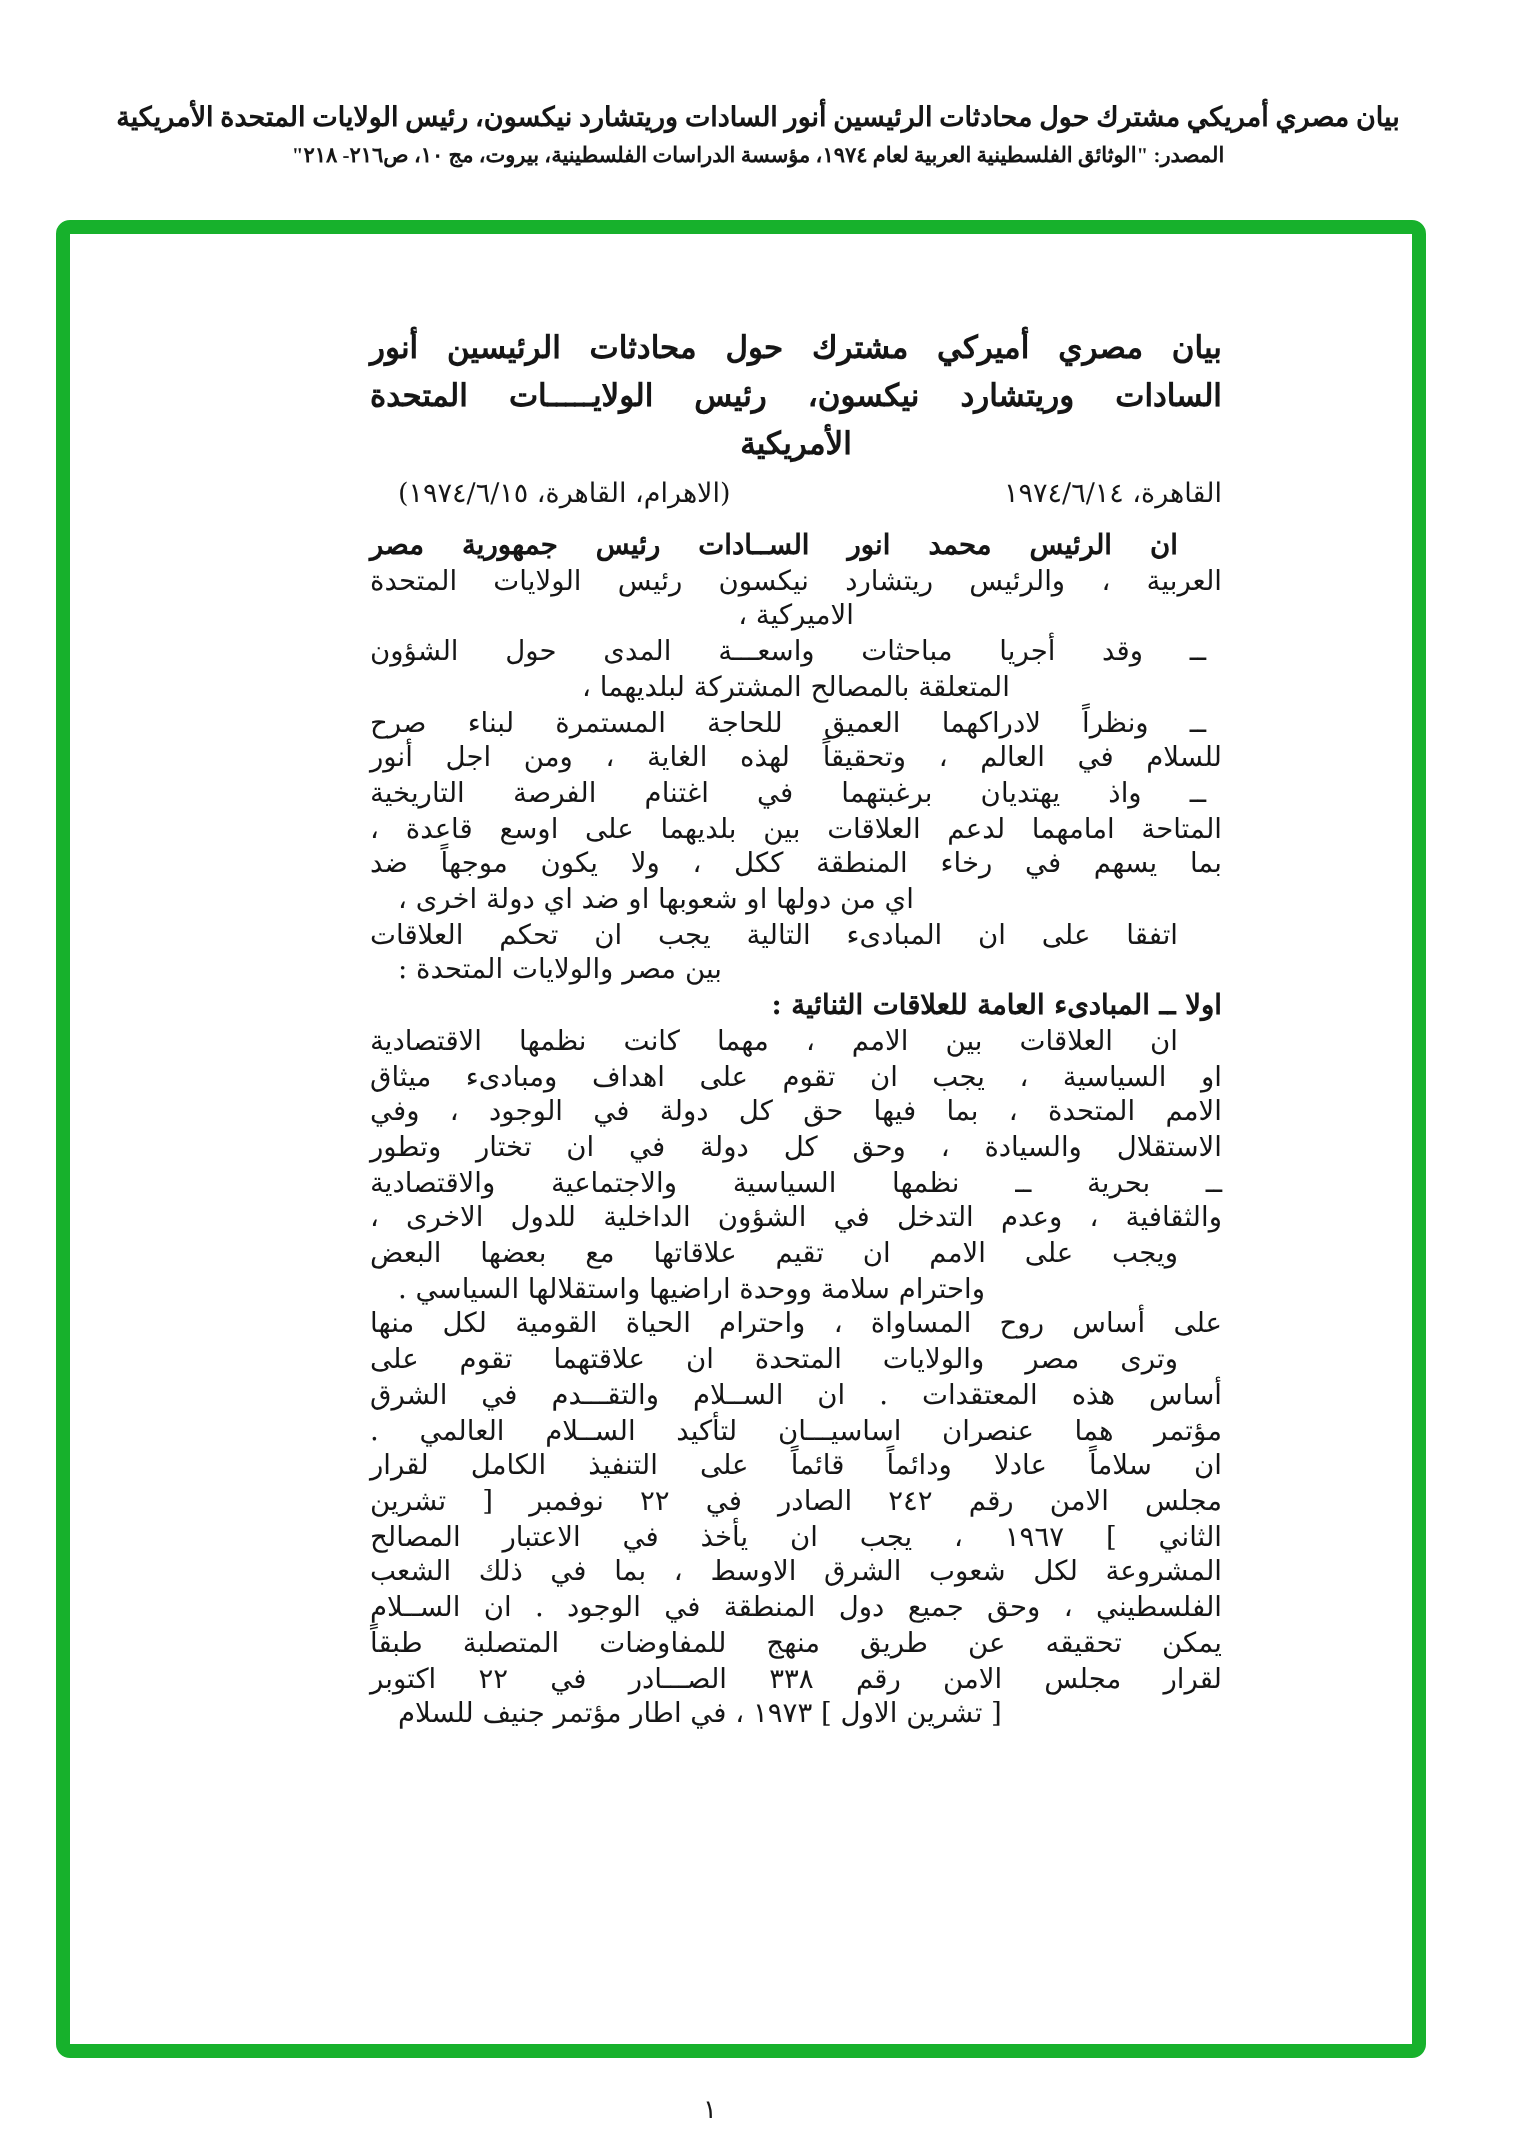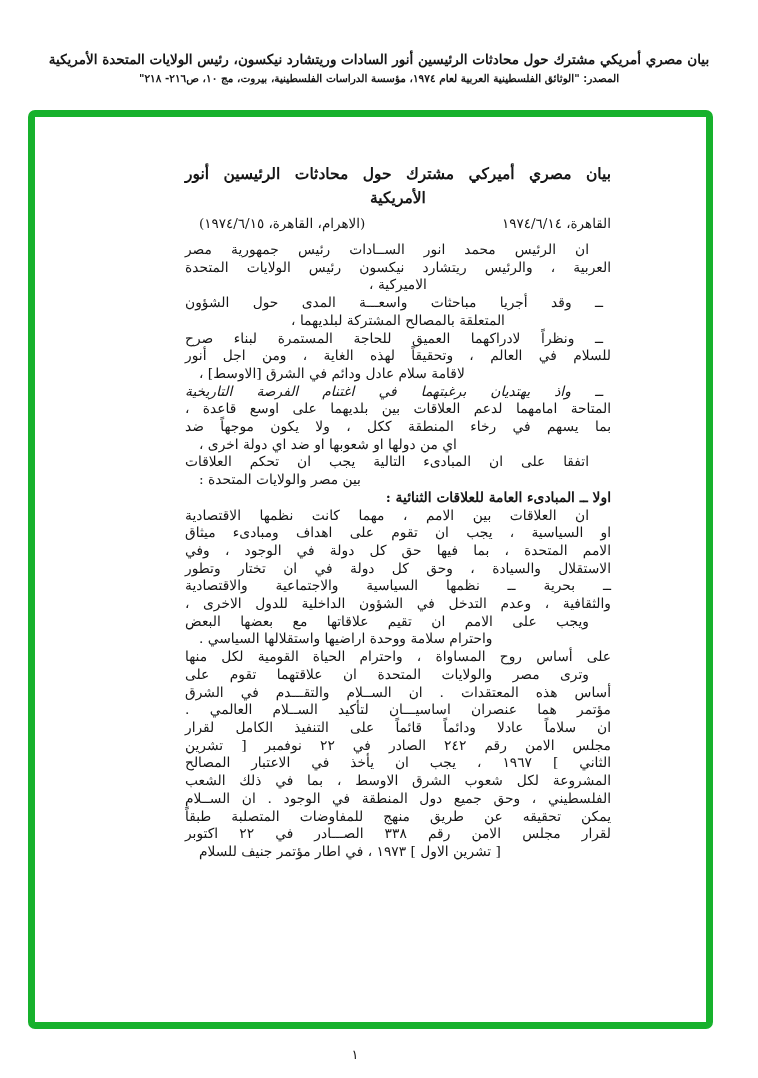--- a/index.html
+++ b/index.html
@@ -4,21 +4,21 @@
 <style>
   :root { --green:#17b12c; --ink:#161616; }
   * { box-sizing:border-box; }
   html,body { margin:0; padding:0; }
   body {
     width:758px; height:1078px; position:relative; background:#ffffff;
     font-family:"DejaVu Serif", serif; color:var(--ink);
     overflow:hidden;
   }
   
-  .hdr { position:absolute; top:50px; left:0; right:0; text-align:center; direction:rtl; font-weight:bold; }
+  .hdr { position:absolute; top:50px; left:0; right:0; text-align:center; direction:rtl; font-weight:bold;font-family:Liberation Serif, serif; }
   .hdr-title { font-size:13.5px; line-height:18px; padding:0 40px; }
   .hdr-src   { font-size:10.5px; line-height:15px; margin-top:3px; }
 
   
   .frame {
     position:absolute; left:28px; top:110px; width:685px; height:919px;
     border:7px solid var(--green); border-radius:7px; background:#ffffff;
   }
 
   
@@ -49,36 +49,36 @@
 <div class="hdr">
   <div class="hdr-title">بيان مصري أمريكي مشترك حول محادثات الرئيسين أنور السادات وريتشارد نيكسون، رئيس الولايات المتحدة الأمريكية</div>
   <div class="hdr-src">المصدر: "الوثائق الفلسطينية العربية لعام ١٩٧٤، مؤسسة الدراسات الفلسطينية، بيروت، مج ١٠، ص٢١٦- ٢١٨"</div>
 </div>
 
 <div class="frame" style="border-color: rgb(23, 177, 44);"></div>
 
 <div class="content">
   <div class="doc-title" id="doc-title">
       <div class="ln j">بيان مصري أميركي مشترك حول محادثات الرئيسين أنور</div>
+      <div class="ln j">السادات وريتشارد نيكسون، رئيس الولايـــــات المتحدة</div>
       <div class="ln c">الأمريكية</div>
     </div>
   <div class="dateline">
     <span>القاهرة، ١٩٧٤/٦/١٤</span>
     <span>(الاهرام، القاهرة، ١٩٧٤/٦/١٥)</span>
   </div>
   <div class="doc-body" id="doc-body">
-      <div class="ln j" style="padding-right: 22px;">ان الرئيس محمد انور الســادات رئيس جمهورية مصر</div>
+      <div class="ln j" style="padding-right: 22px; font-weight: bold;">ان الرئيس محمد انور الســادات رئيس جمهورية مصر</div>
       <div class="ln j">العربية ، والرئيس ريتشارد نيكسون رئيس الولايات المتحدة</div>
       <div class="ln c">الاميركية ،</div>
       <div class="ln j" style="padding-right: 8px;">ــ وقد أجريا مباحثات واسعـــة المدى حول الشؤون</div>
       <div class="ln c">المتعلقة بالمصالح المشتركة لبلديهما ،</div>
       <div class="ln j" style="padding-right: 8px;">ــ ونظراً لادراكهما العميق للحاجة المستمرة لبناء صرح</div>
       <div class="ln j">للسلام في العالم ، وتحقيقاً لهذه الغاية ، ومن اجل أنور</div>
-      <div class="ln l">لاقامة سلام عادل ودائم في الشرق [الاوسط] ،</div>
-      <div class="ln j" style="padding-right: 8px; font-style: italic;">ــ واذ يهتديان برغبتهما في اغتنام الفرصة التاريخية</div>
+      <div class="ln j" style="padding-right: 8px;">ــ واذ يهتديان برغبتهما في اغتنام الفرصة التاريخية</div>
       <div class="ln j">المتاحة امامهما لدعم العلاقات بين بلديهما على اوسع قاعدة ،</div>
       <div class="ln j">بما يسهم في رخاء المنطقة ككل ، ولا يكون موجهاً ضد</div>
       <div class="ln l">اي من دولها او شعوبها او ضد اي دولة اخرى ،</div>
       <div class="ln j" style="padding-right: 22px;">اتفقا على ان المبادىء التالية يجب ان تحكم العلاقات</div>
       <div class="ln l">بين مصر والولايات المتحدة :</div>
       <div class="ln r bold">اولا ــ المبادىء العامة للعلاقات الثنائية :</div>
       <div class="ln j" style="padding-right: 22px;">ان العلاقات بين الامم ، مهما كانت نظمها الاقتصادية</div>
       <div class="ln j">او السياسية ، يجب ان تقوم على اهداف ومبادىء ميثاق</div>
       <div class="ln j">الامم المتحدة ، بما فيها حق كل دولة في الوجود ، وفي</div>
       <div class="ln j">الاستقلال والسيادة ، وحق كل دولة في ان تختار وتطور</div>

